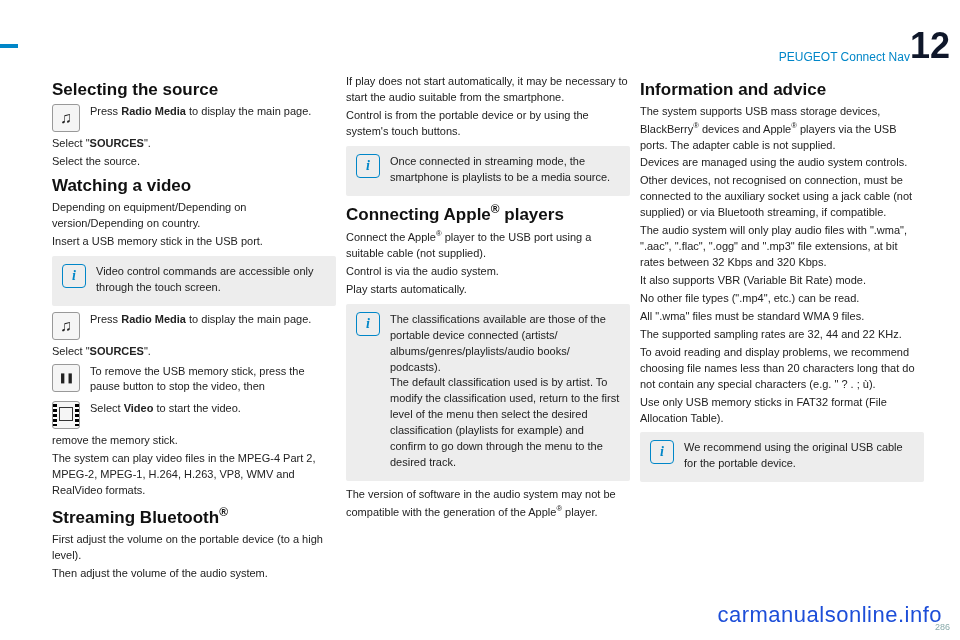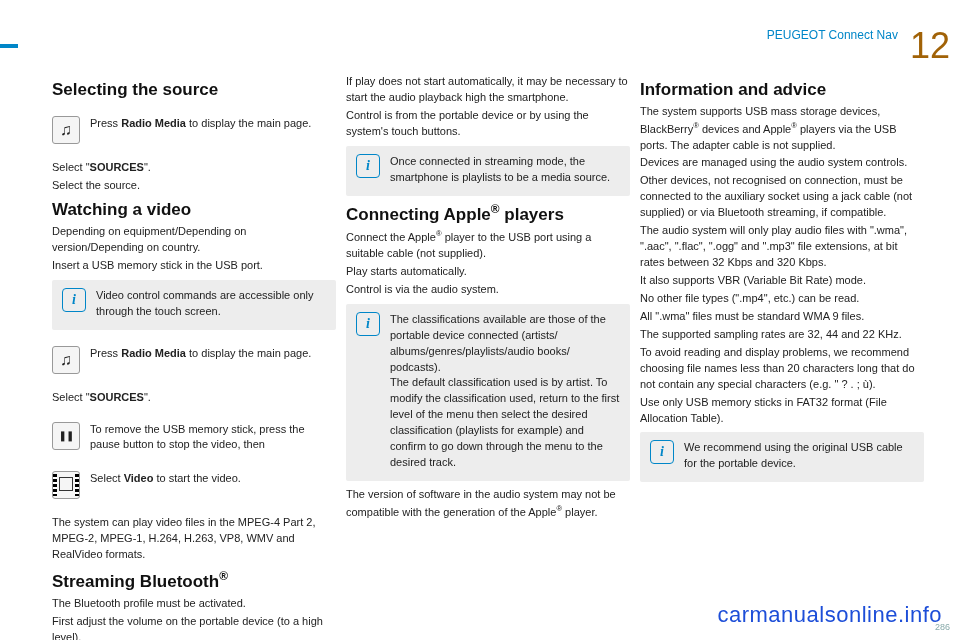--- a/index.html
+++ b/index.html
@@ -20,52 +20,51 @@
     padding: 28px 0 0 0;
   }
   .header-bar {
     width: 18px;
     height: 4px;
     background: #0086c8;
     margin-left: 0;
   }
   .header-right {
     display: flex;
-    align-items: flex-start;
-    gap: 12px;
+    align-items: flex-end;
   }
   .header-title {
     color: #0086c8;
     font-size: 12px;
   }
   .chapter-num {
     font-size: 36px;
-    font-weight: normal;
-    color: #a16207;
+    font-weight: bold;
+    color: #0f172a;
     margin-right: 10px;
     line-height: 1;
   }
   .columns {
     display: flex;
     padding: 10px 36px 0 52px;
     gap: 10px;
   }
   .col { flex: 1; min-width: 0; }
   h2 {
     font-size: 17px;
     font-weight: bold;
     margin: 6px 0 4px 0;
     color: #111;
   }
   p { line-height: 1.45; margin-bottom: 2px; }
   .icon-line {
     display: flex;
     align-items: flex-start;
     gap: 10px;
-    margin: 16px 0;
+    margin: 4px 0;
   }
   .icon {
     width: 28px;
     height: 28px;
     border: 1px solid #999;
     flex-shrink: 0;
     display: flex;
     align-items: center;
     justify-content: center;
     font-size: 14px;
@@ -181,41 +180,41 @@
       <p>To remove the USB memory stick, press the pause button to stop the video, then</p>
     </div>
     <div class="icon-line">
       <div class="icon plain">
         <div class="video-icon">
             <div class="video-center"></div>
           </div>
       </div>
       <p>Select <b>Video</b> to start the video.</p>
     </div>
+    <p>remove the memory stick.</p>
     <p>The system can play video files in the MPEG-4 Part 2, MPEG-2, MPEG-1, H.264, H.263, VP8, WMV and RealVideo formats.</p>
 
     <h2>Streaming Bluetooth<sup>®</sup></h2>
-    <p>The Bluetooth profile must be activated.</p>
     <p>First adjust the volume on the portable device (to a high level).</p>
     <p>Then adjust the volume of the audio system.</p>
   </div>
 
   <div class="col">
-    <p>If play does not start automatically, it may be necessary to start the audio playback high the smartphone.</p>
+    <p>If play does not start automatically, it may be necessary to start the audio suitable from the smartphone.</p>
     <p>Control is from the portable device or by using the system's touch buttons.</p>
 
     <div class="info-box">
       <div class="info-icon">i</div>
       <p>Once connected in streaming mode, the smartphone is playlists to be a media source.</p>
     </div>
 
     <h2>Connecting Apple<sup>®</sup> players</h2>
     <p>Connect the Apple<sup>®</sup> player to the USB port using a suitable cable (not supplied).</p>
+    <p>Control is via the audio system.</p>
     <p>Play starts automatically.</p>
-    <p>Control is via the audio system.</p>
 
     <div class="info-box">
       <div class="info-icon">i</div>
       <p>The classifications available are those of the portable device connected (artists/ albums/genres/playlists/audio books/ podcasts).<br>The default classification used is by artist. To modify the classification used, return to the first level of the menu then select the desired classification (playlists for example) and confirm to go down through the menu to the desired track.</p>
     </div>
 
     <p>The version of software in the audio system may not be compatible with the generation of the Apple<sup>®</sup> player.</p>
   </div>
 
   <div class="col">

